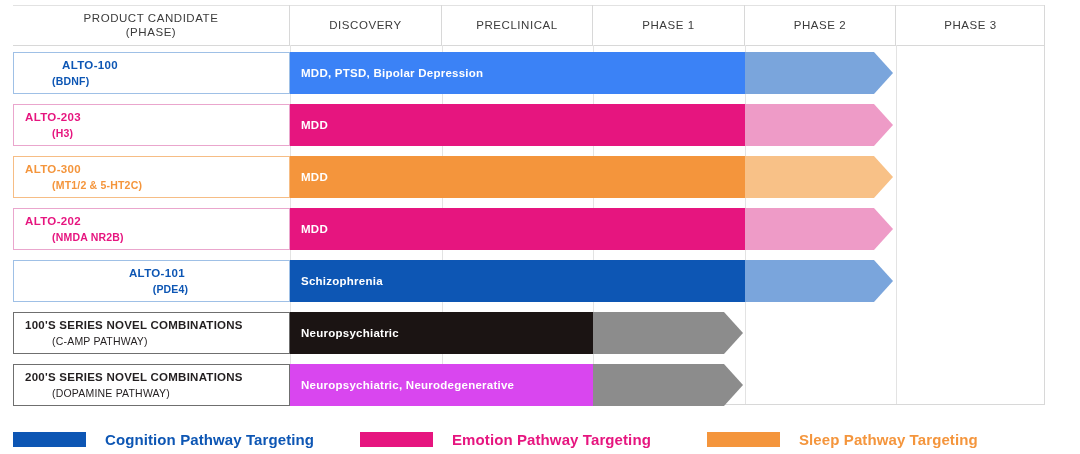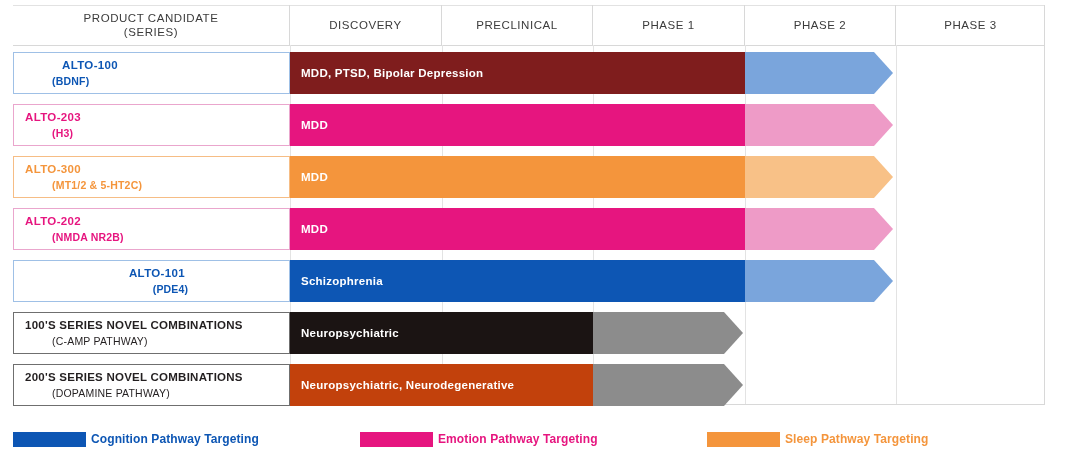--- a/index.html
+++ b/index.html
@@ -56,36 +56,36 @@
     box-sizing:border-box;
     font-size:11.5px;font-weight:700;color:#ffffff;letter-spacing:.25px;
     white-space:nowrap;
   }
   .bar-light{position:absolute;top:0;height:100%;}
 
   
   .legend{position:absolute;left:13px;top:429px;width:1032px;height:20px;}
   .legend-item{position:absolute;top:0;display:flex;align-items:center;height:20px;}
   .legend-swatch{width:73px;height:15px;display:block;}
-  .legend-text{margin-left:5px;font-size:12px;font-weight:700;letter-spacing:.1px;white-space:nowrap;}
+  .legend-text{margin-left:19px;font-size:15px;font-weight:700;letter-spacing:.1px;white-space:nowrap;}
 </style>
 </head>
 <body>
 
 <div id="pipeline">
 
   <div class="table-top"></div>
   <div class="table-right"></div>
   <div class="table-bottom"></div>
 
   <div class="hdr-row">
     <div class="hdr-cell" style="left:0;width:277px;">
       <div>
         <span class="hdr-sub">PRODUCT CANDIDATE</span>
-        <span class="hdr-sub">(SERIES)</span>
+        <span class="hdr-sub">(PHASE)</span>
       </div>
     </div>
     <div class="hdr-cell" style="left:277px;width:152px;">DISCOVERY</div>
     <div class="hdr-cell" style="left:429px;width:151px;">PRECLINICAL</div>
     <div class="hdr-cell" style="left:580px;width:152px;">PHASE 1</div>
     <div class="hdr-cell" style="left:732px;width:151px;">PHASE 2</div>
     <div class="hdr-cell last" style="left:883px;width:149px;">PHASE 3</div>
   </div>
   <div class="hdr-underline"></div>
 
@@ -96,21 +96,21 @@
   <div class="vgrid" style="left:896px;"></div>
 
   <div id="rows-host">
       <div class="row" style="top: 52px; height: 42px;">
         <div class="label-cell" style="border-color: rgb(159, 192, 230);">
           <div class="label-name" style="color: rgb(13, 86, 180); margin-left: 37px;">ALTO-100</div>
           <div class="label-target" style="color: rgb(13, 86, 180);">(BDNF)</div>
         </div>
         <div class="bar-wrap" style="left: 277px; width: 603px;">
           <div class="bar-light" style="left: 455px; width: 148px; background: rgb(122, 165, 220); clip-path: polygon(0px 0px, 129px 0px, 148px 50%, 129px 100%, 0px 100%);"></div>
-          <div class="bar-dark" style="width: 455px; background: #7f1d1d;">MDD, PTSD, Bipolar Depression</div>
+          <div class="bar-dark" style="width: 455px; background: #3b82f6;">MDD, PTSD, Bipolar Depression</div>
         </div>
       </div>
       <div class="row" style="top: 104px; height: 42px;">
         <div class="label-cell" style="border-color: rgb(234, 166, 205);">
           <div class="label-name" style="color: rgb(230, 21, 127);">ALTO-203</div>
           <div class="label-target" style="color: rgb(230, 21, 127);">(H3)</div>
         </div>
         <div class="bar-wrap" style="left: 277px; width: 603px;">
           <div class="bar-light" style="left: 455px; width: 148px; background: rgb(238, 155, 199); clip-path: polygon(0px 0px, 129px 0px, 148px 50%, 129px 100%, 0px 100%);"></div>
           <div class="bar-dark" style="width: 455px; background: rgb(230, 21, 127);">MDD</div>
@@ -156,21 +156,21 @@
           <div class="bar-dark" style="width: 303px; background: rgb(27, 20, 19);">Neuropsychiatric</div>
         </div>
       </div>
       <div class="row" style="top: 364px; height: 42px;">
         <div class="label-cell plain" style="border-color: rgb(111, 111, 111);">
           <div class="label-name" style="color: rgb(35, 31, 32);">200'S SERIES NOVEL COMBINATIONS</div>
           <div class="label-target" style="color: rgb(35, 31, 32);">(DOPAMINE PATHWAY)</div>
         </div>
         <div class="bar-wrap" style="left: 277px; width: 453px;">
           <div class="bar-light" style="left: 303px; width: 150px; background: rgb(140, 140, 140); clip-path: polygon(0px 0px, 131px 0px, 150px 50%, 131px 100%, 0px 100%);"></div>
-          <div class="bar-dark" style="width: 303px; background: #c2410c;">Neuropsychiatric, Neurodegenerative</div>
+          <div class="bar-dark" style="width: 303px; background: #d946ef;">Neuropsychiatric, Neurodegenerative</div>
         </div>
       </div>
     </div>
 
   <div class="legend" id="legend-host">
       <div class="legend-item" style="left: 0px;">
         <span class="legend-swatch" style="background: rgb(13, 86, 180);"></span>
         <span class="legend-text" style="color: rgb(13, 86, 180);">Cognition Pathway Targeting</span>
       </div>
       <div class="legend-item" style="left: 694px;">

